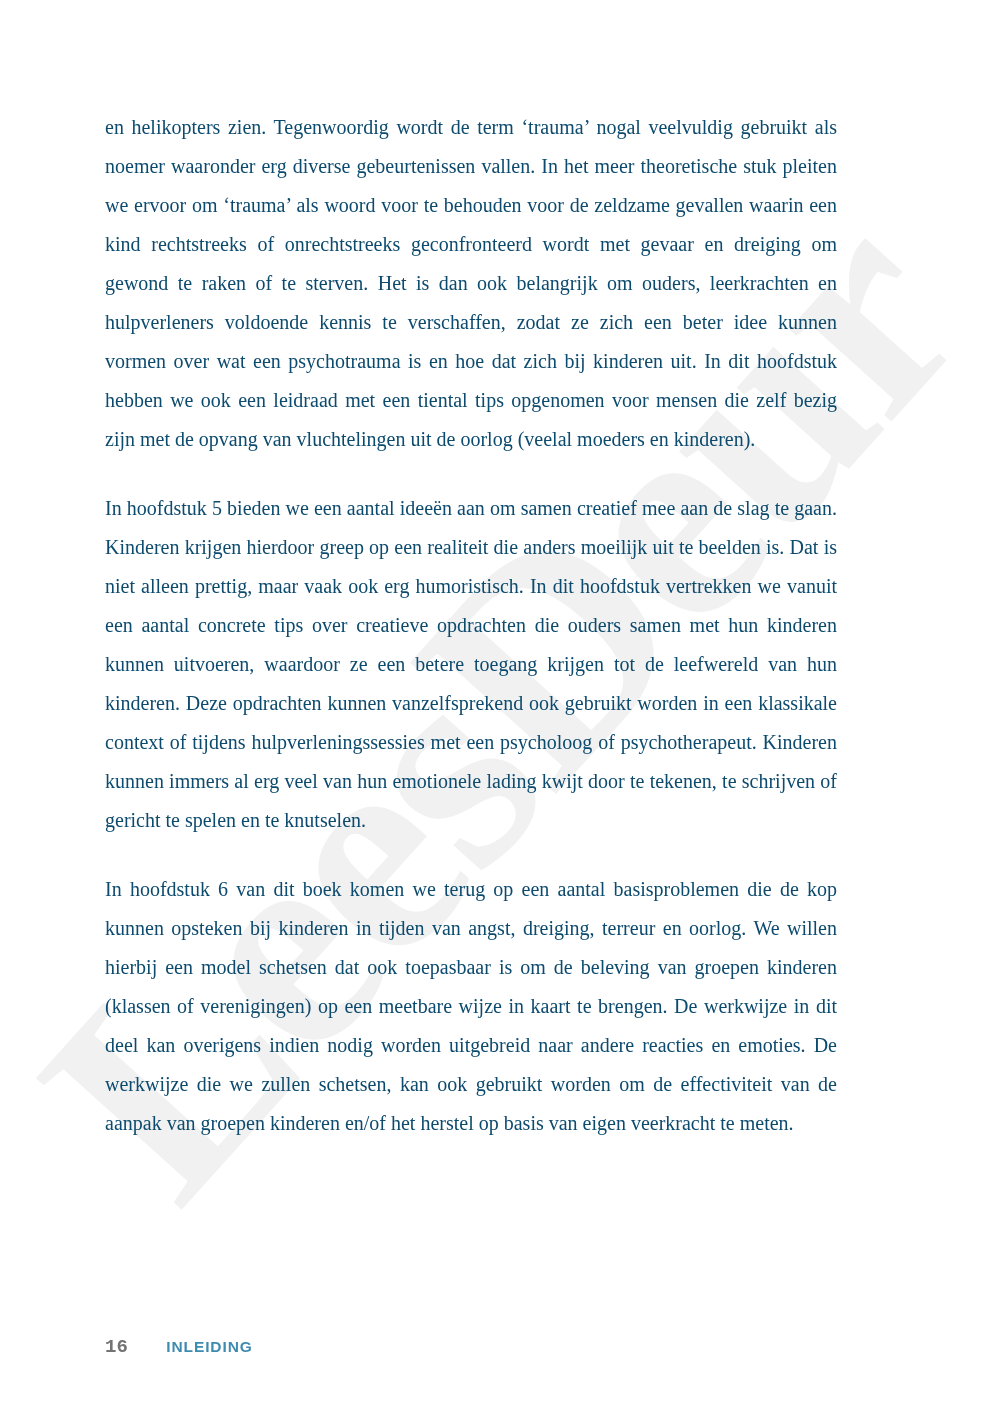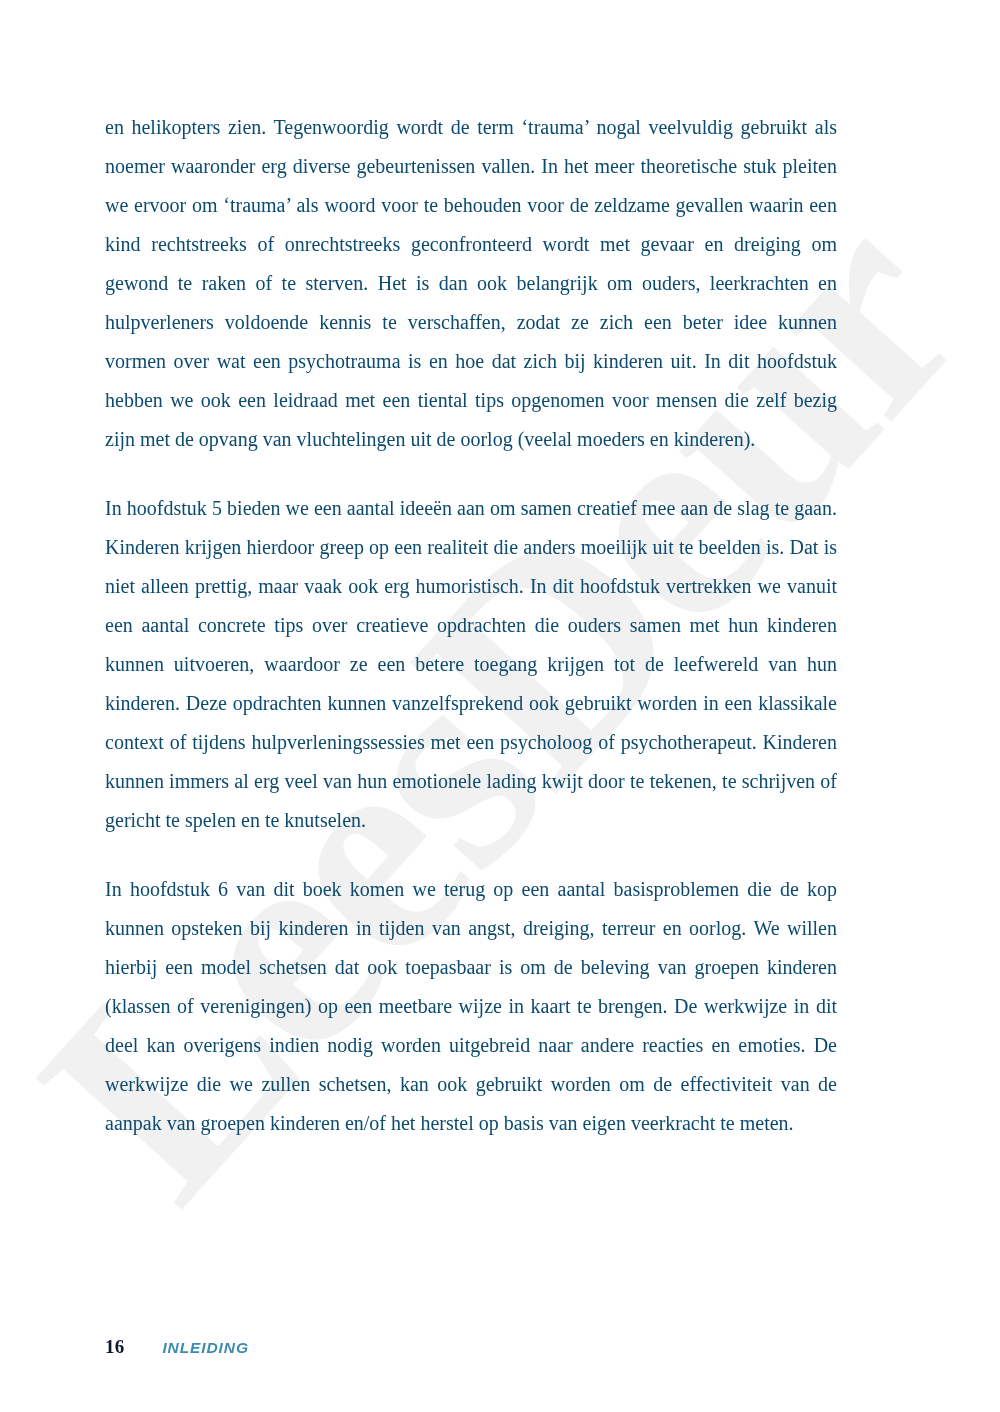--- a/index.html
+++ b/index.html
@@ -65,34 +65,33 @@
   
   .footer {
     position: absolute;
     left: 105px;
     top: 1336px;
     display: flex;
     align-items: baseline;
     z-index: 3;
   }
   .folio {
-    font-family: Liberation Serif, serif;
+    font-family: Liberation Mono, monospace;
     font-size: 19px;
     font-weight: 700;
-    color: #0f172a;
+    color: #737373;
     letter-spacing: 0.2px;
   }
   .running-head {
     font-family: "Liberation Sans", "DejaVu Sans", sans-serif;
     font-size: 15.5px;
     font-weight: 700;
     color: #3e8bb0;
     letter-spacing: 0.9px;
     margin-left: 38px;
-    font-style: italic;
   }
 </style>
 </head>
 <body>
 
 <div class="page">
 
   <div class="watermark-layer">
     <div class="watermark-text">LeesDeur</div>
   </div>

